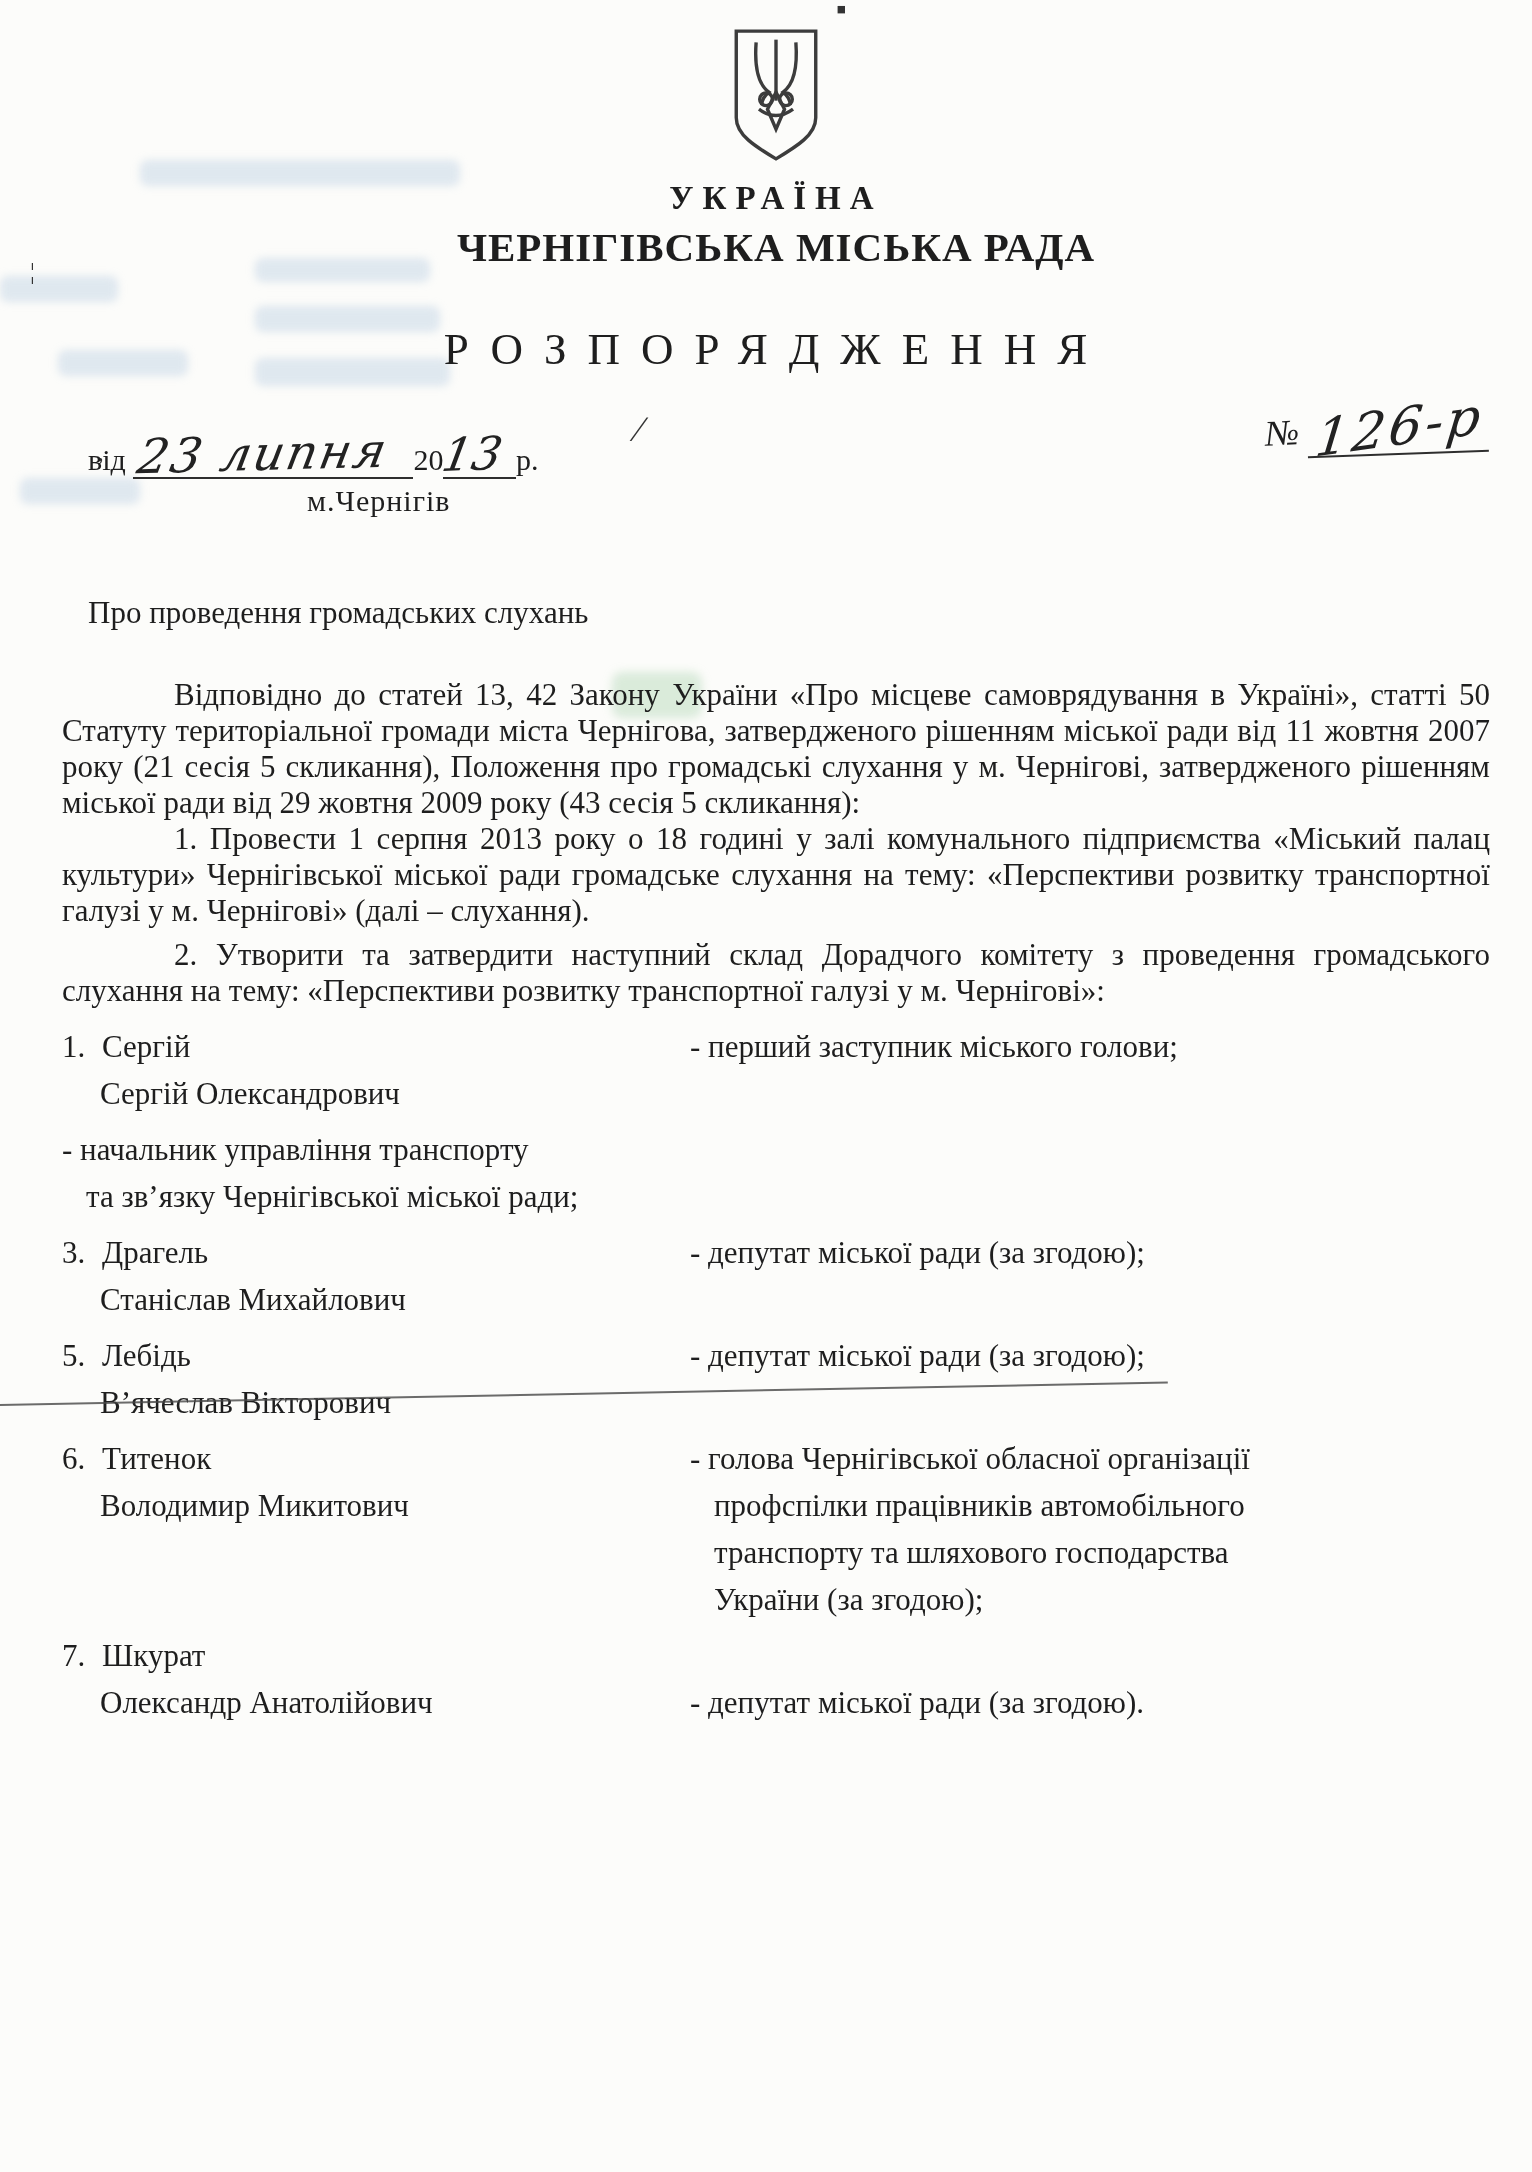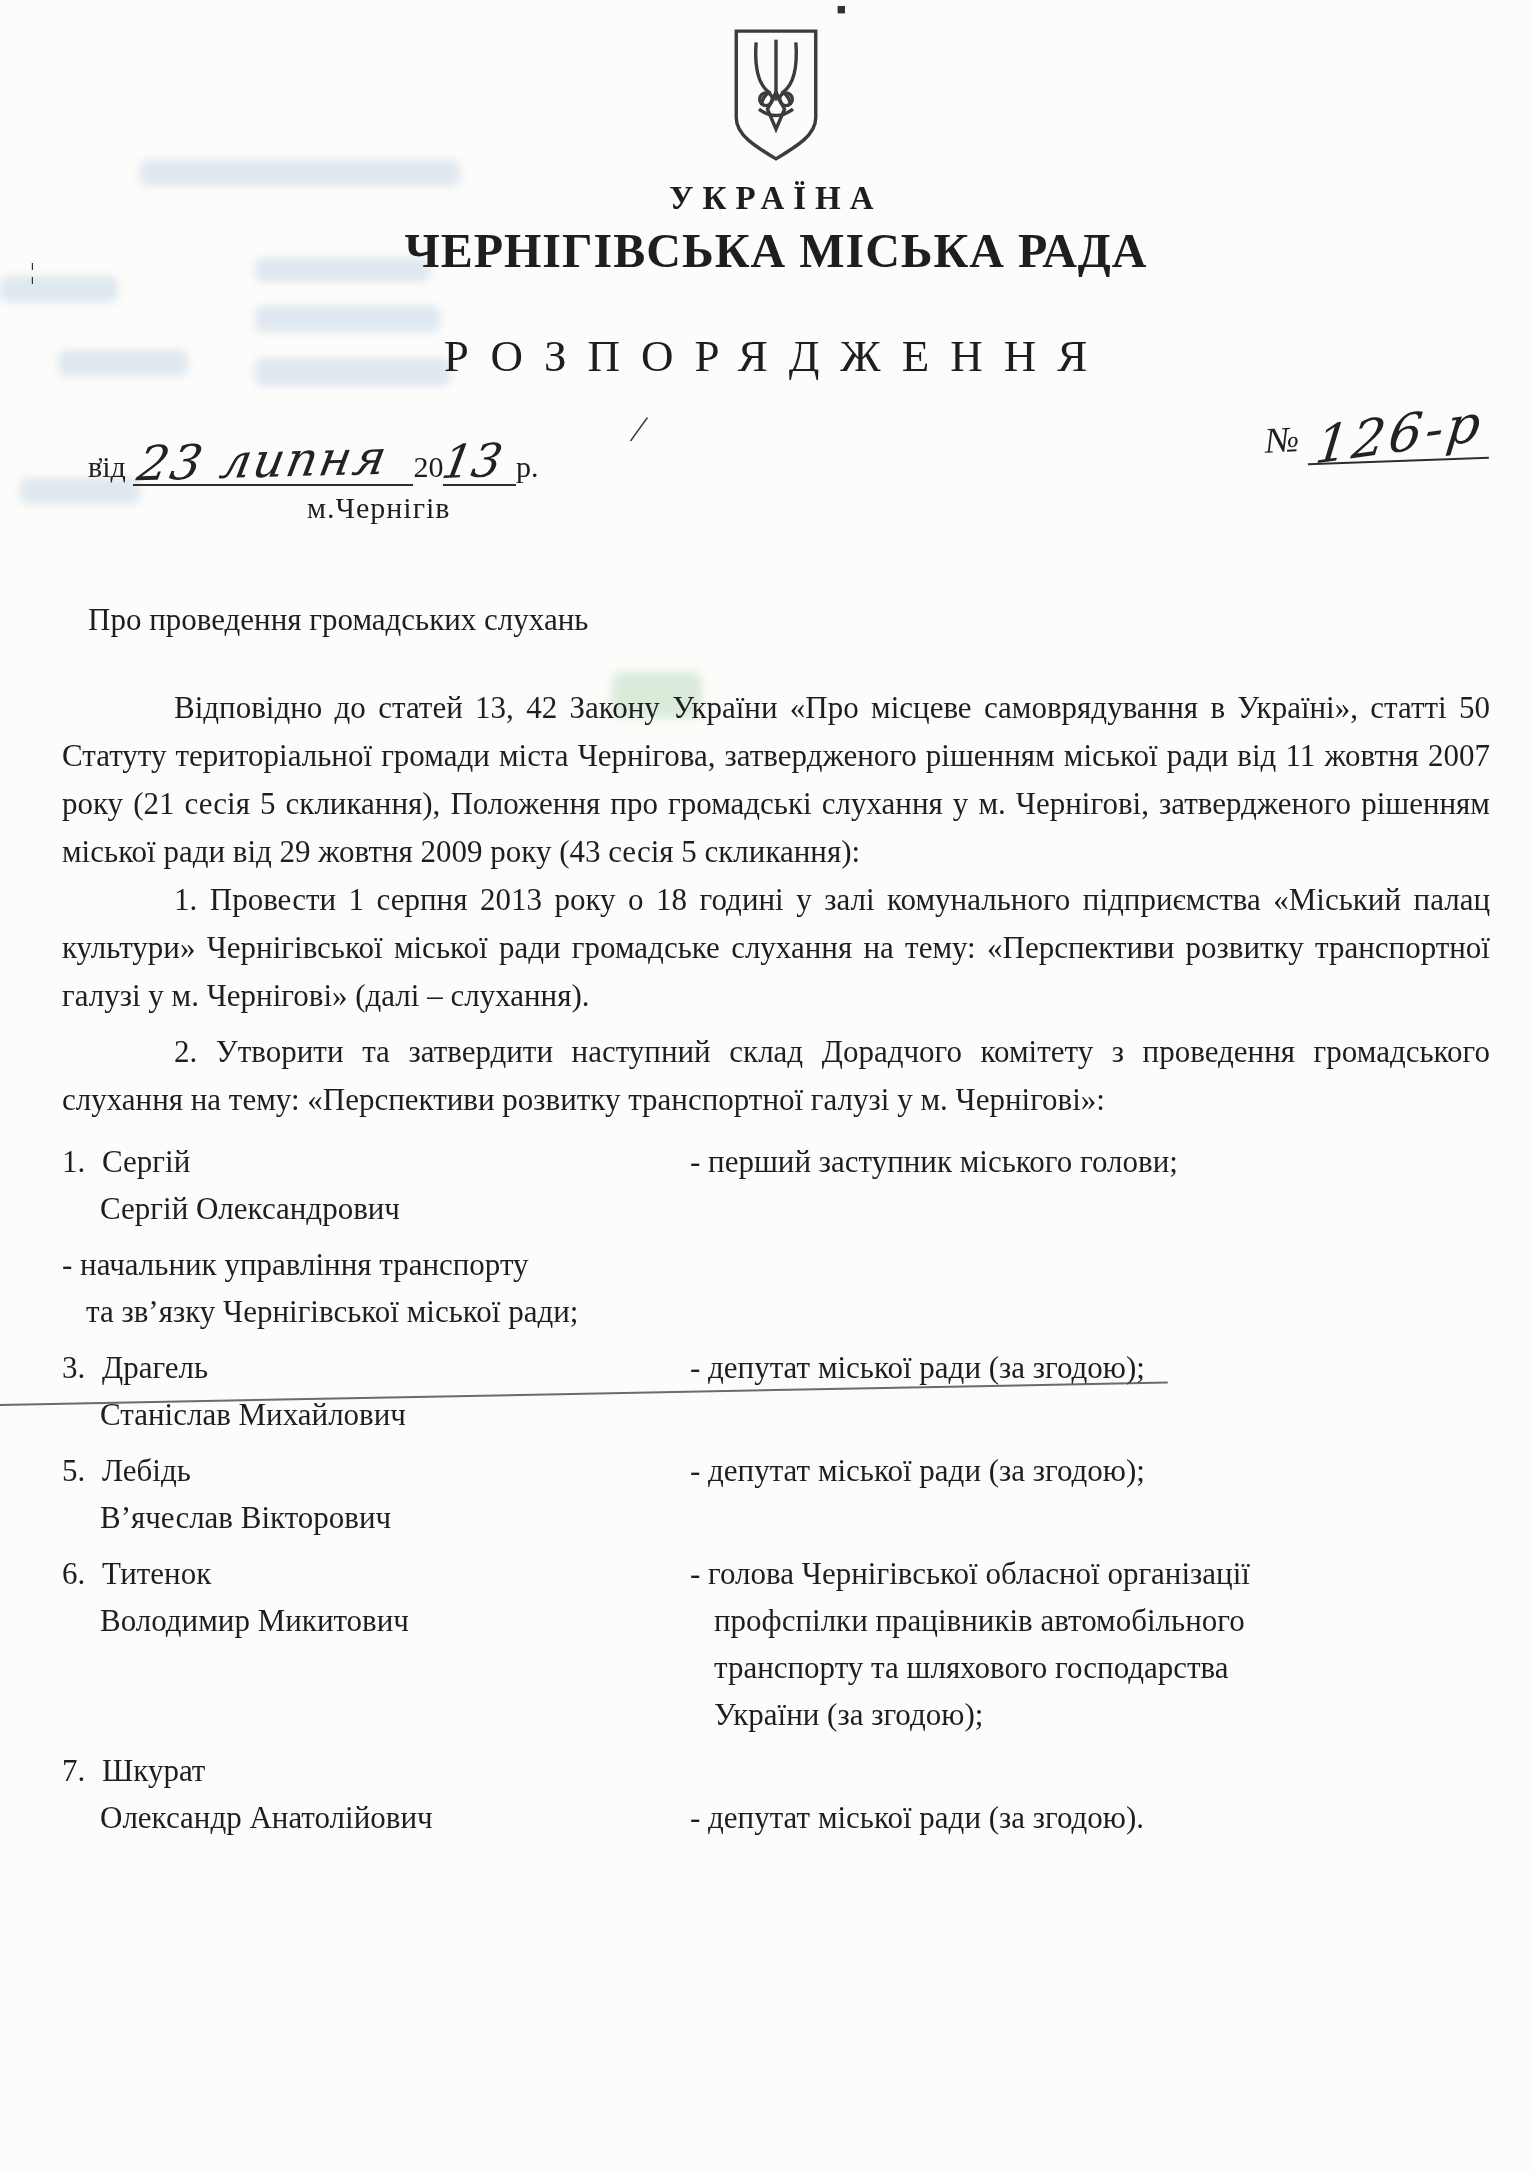--- a/index.html
+++ b/index.html
@@ -7,42 +7,42 @@
     position:relative; width:1532px; height:2172px; margin:0 auto;
     background:#fcfcfa; overflow:hidden;
     font-family:"Liberation Serif","DejaVu Serif",serif; color:#1e1e1e;
   }
   .content { padding:0 42px 0 62px; position:relative; }
 
   
   .hdr { text-align:center; }
   .emblem { width:88px; height:138px; margin:26px auto 0; display:block; }
   .country   { margin-top:16px; font-size:33px; font-weight:bold; letter-spacing:9px; }
-  .authority { margin-top:6px;  font-size:48px; font-weight:bold; letter-spacing:1px; }
+  .authority { margin-top:6px;  font-size:41px; font-weight:bold; letter-spacing:1px; }
   .doctype   { margin-top:52px; font-size:45px; font-weight:normal; letter-spacing:21px; }
 
   
   .meta { position:relative; height:150px; margin-top:26px; font-size:30px; }
   .date-line { position:absolute; left:26px; top:28px; white-space:nowrap; }
   .uwrap  { display:inline-block; border-bottom:2px solid #2e2e2e; padding:0 26px 0 6px; }
   .uwrap2 { display:inline-block; border-bottom:2px solid #2e2e2e; padding:0 14px 0 0; }
   .hw { font-family:"DejaVu Serif",serif; font-style:italic; display:inline-block;
         line-height:1; color:#222; }
   .hw-date { font-size:48px; transform:skewX(-12deg) rotate(-1.5deg); letter-spacing:2px; }
   .hw-yr   { font-size:46px; transform:skewX(-12deg) rotate(-2deg); }
   .place { position:absolute; left:245px; top:83px; font-size:30px; letter-spacing:1px; }
   .num-block { position:absolute; right:2px; top:0; white-space:nowrap; }
   .num-label { font-size:36px; font-style:italic; display:inline-block; transform:rotate(-3deg); }
   .hw-num { font-size:52px; transform:skewX(-14deg) rotate(-6deg); letter-spacing:3px; }
   .uwrap-num { display:inline-block; border-bottom:2.5px solid #2e2e2e; padding:0 6px 0 10px;
                transform:rotate(-2deg); }
 
   
   .subject { margin:44px 0 0 26px; font-size:31px; }
-  .body { margin-top:46px; font-size:31px; line-height:48px; text-align:justify; }
+  .body { margin-top:46px; font-size:31px; line-height:36px; text-align:justify; }
   .body p { margin:0; text-indent:112px; }
   .body p.p3 { margin-top:8px; }
 
   
   .committee { margin-top:14px; font-size:31px; line-height:47px; }
   .crow { display:grid; grid-template-columns:628px 1fr; margin-bottom:9px; }
   .cnum { display:inline-block; min-width:40px; }
   .l2 { padding-left:38px; }
   .crole { white-space:pre-line; padding-left:24px; text-indent:-24px; }
   .crow.offset .crole { margin-top:47px; }

